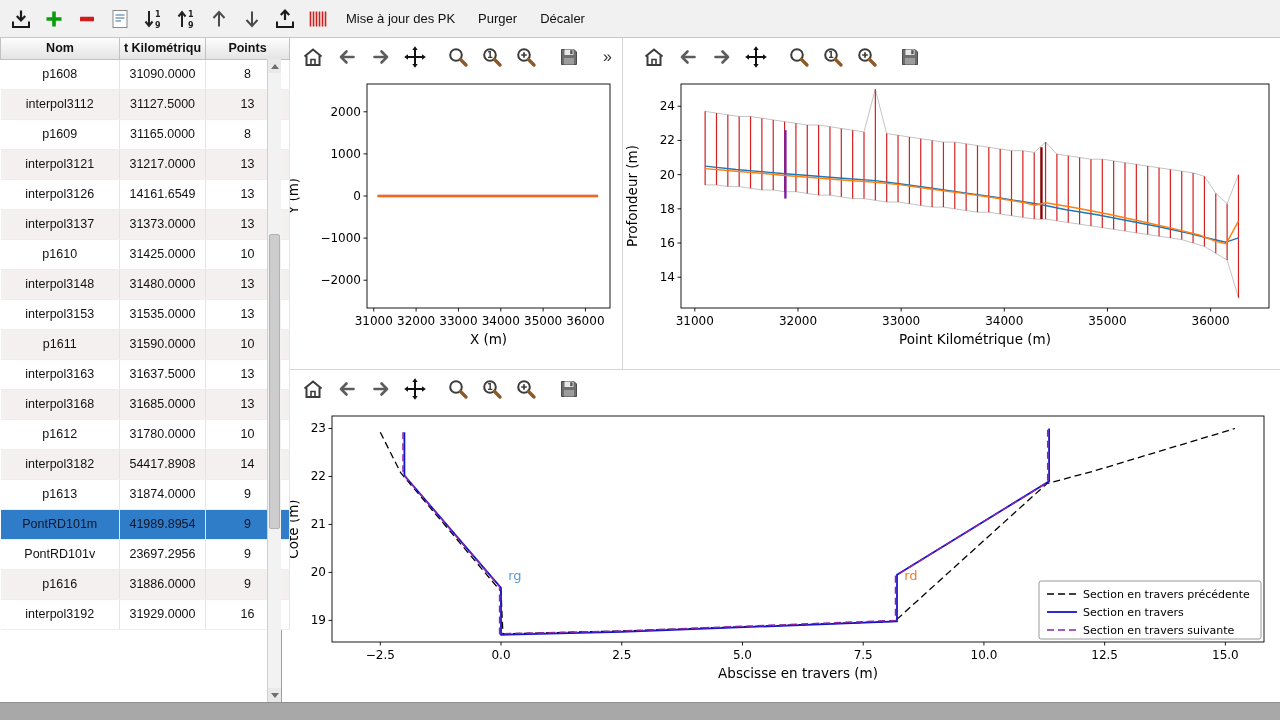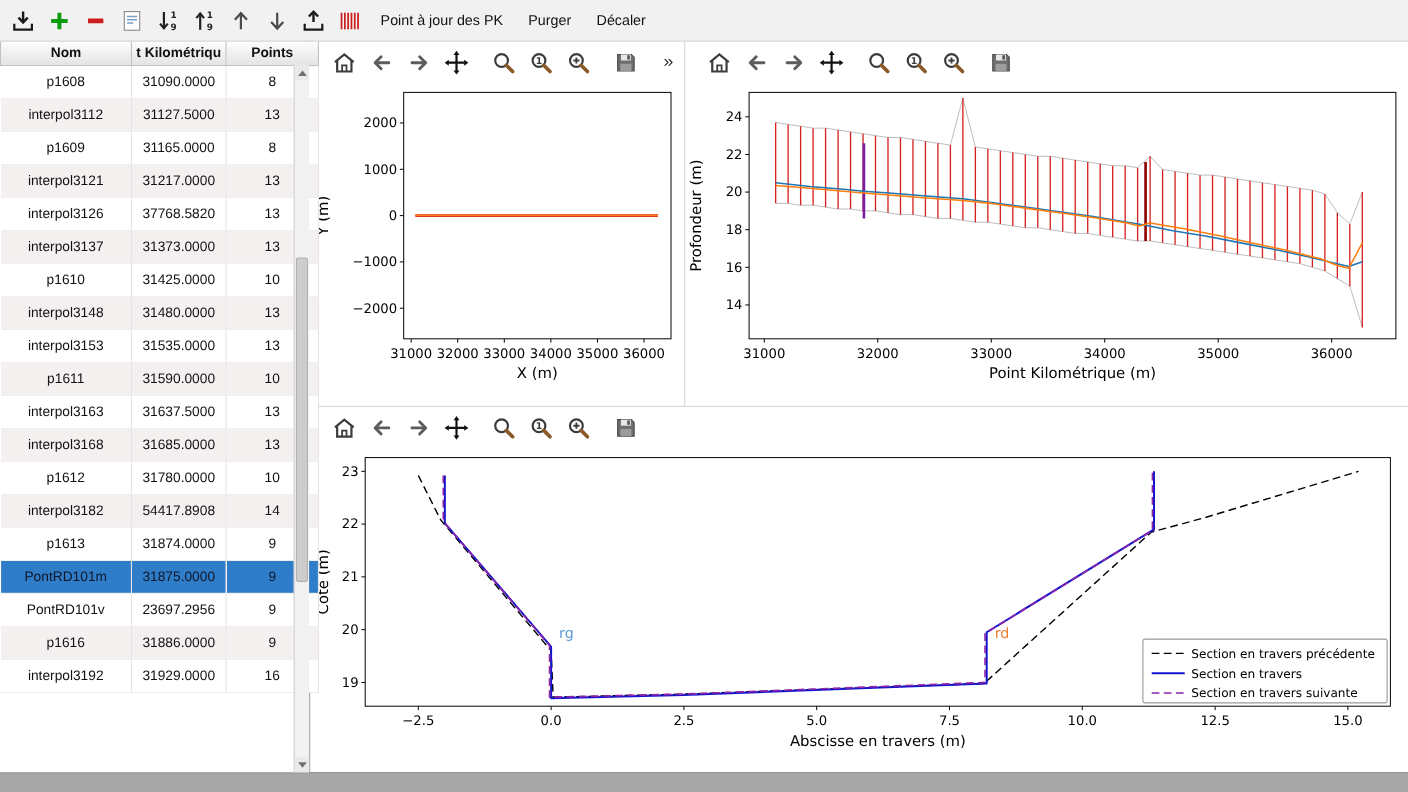--- a/index.html
+++ b/index.html
@@ -106,21 +106,21 @@
           <path d="M12 13 V3.8" stroke="#1a1a1a" stroke-width="2.2" fill="none"></path>
           <path d="M7.8 8 l4.2-4.4 4.2 4.4" fill="none" stroke="#1a1a1a" stroke-width="2.2"></path>
           <path d="M4 14.5 V20 H20 V14.5" fill="none" stroke="#1a1a1a" stroke-width="2"></path>
         </svg>
     </button>
     <button class="icon-btn">
       <svg width="24" height="24" viewBox="0 0 24 24">
           <path d="M4.5 4.5 V19.5 M7.5 4.5 V19.5 M10.5 4.5 V19.5 M13.5 4.5 V19.5 M16.5 4.5 V19.5 M19.5 4.5 V19.5" stroke="#cc2020" stroke-width="1.6" fill="none"></path>
         </svg>
     </button>
-    <button class="text-btn">Point à jour des PK</button>
+    <button class="text-btn">Mise à jour des PK</button>
     <button class="text-btn">Purger</button>
     <button class="text-btn">Décaler</button>
   </div>
 
   <div class="content">
 
     <div class="left-panel">
       <table class="sections-table">
         <thead>
           <tr>
@@ -145,21 +145,21 @@
               <td>31165.0000</td>
               <td>8</td>
             </tr>
             <tr>
               <td>interpol3121</td>
               <td>31217.0000</td>
               <td>13</td>
             </tr>
             <tr>
               <td>interpol3126</td>
-              <td>37768.5820</td>
+              <td>14161.6549</td>
               <td>13</td>
             </tr>
             <tr>
               <td>interpol3137</td>
               <td>31373.0000</td>
               <td>13</td>
             </tr>
             <tr>
               <td>p1610</td>
               <td>31425.0000</td>
@@ -200,21 +200,21 @@
               <td>54417.8908</td>
               <td>14</td>
             </tr>
             <tr>
               <td>p1613</td>
               <td>31874.0000</td>
               <td>9</td>
             </tr>
             <tr class="selected">
               <td>PontRD101m</td>
-              <td>31875.0000</td>
+              <td>41989.8954</td>
               <td>9</td>
             </tr>
             <tr>
               <td>PontRD101v</td>
               <td>23697.2956</td>
               <td>9</td>
             </tr>
             <tr>
               <td>p1616</td>
               <td>31886.0000</td>

